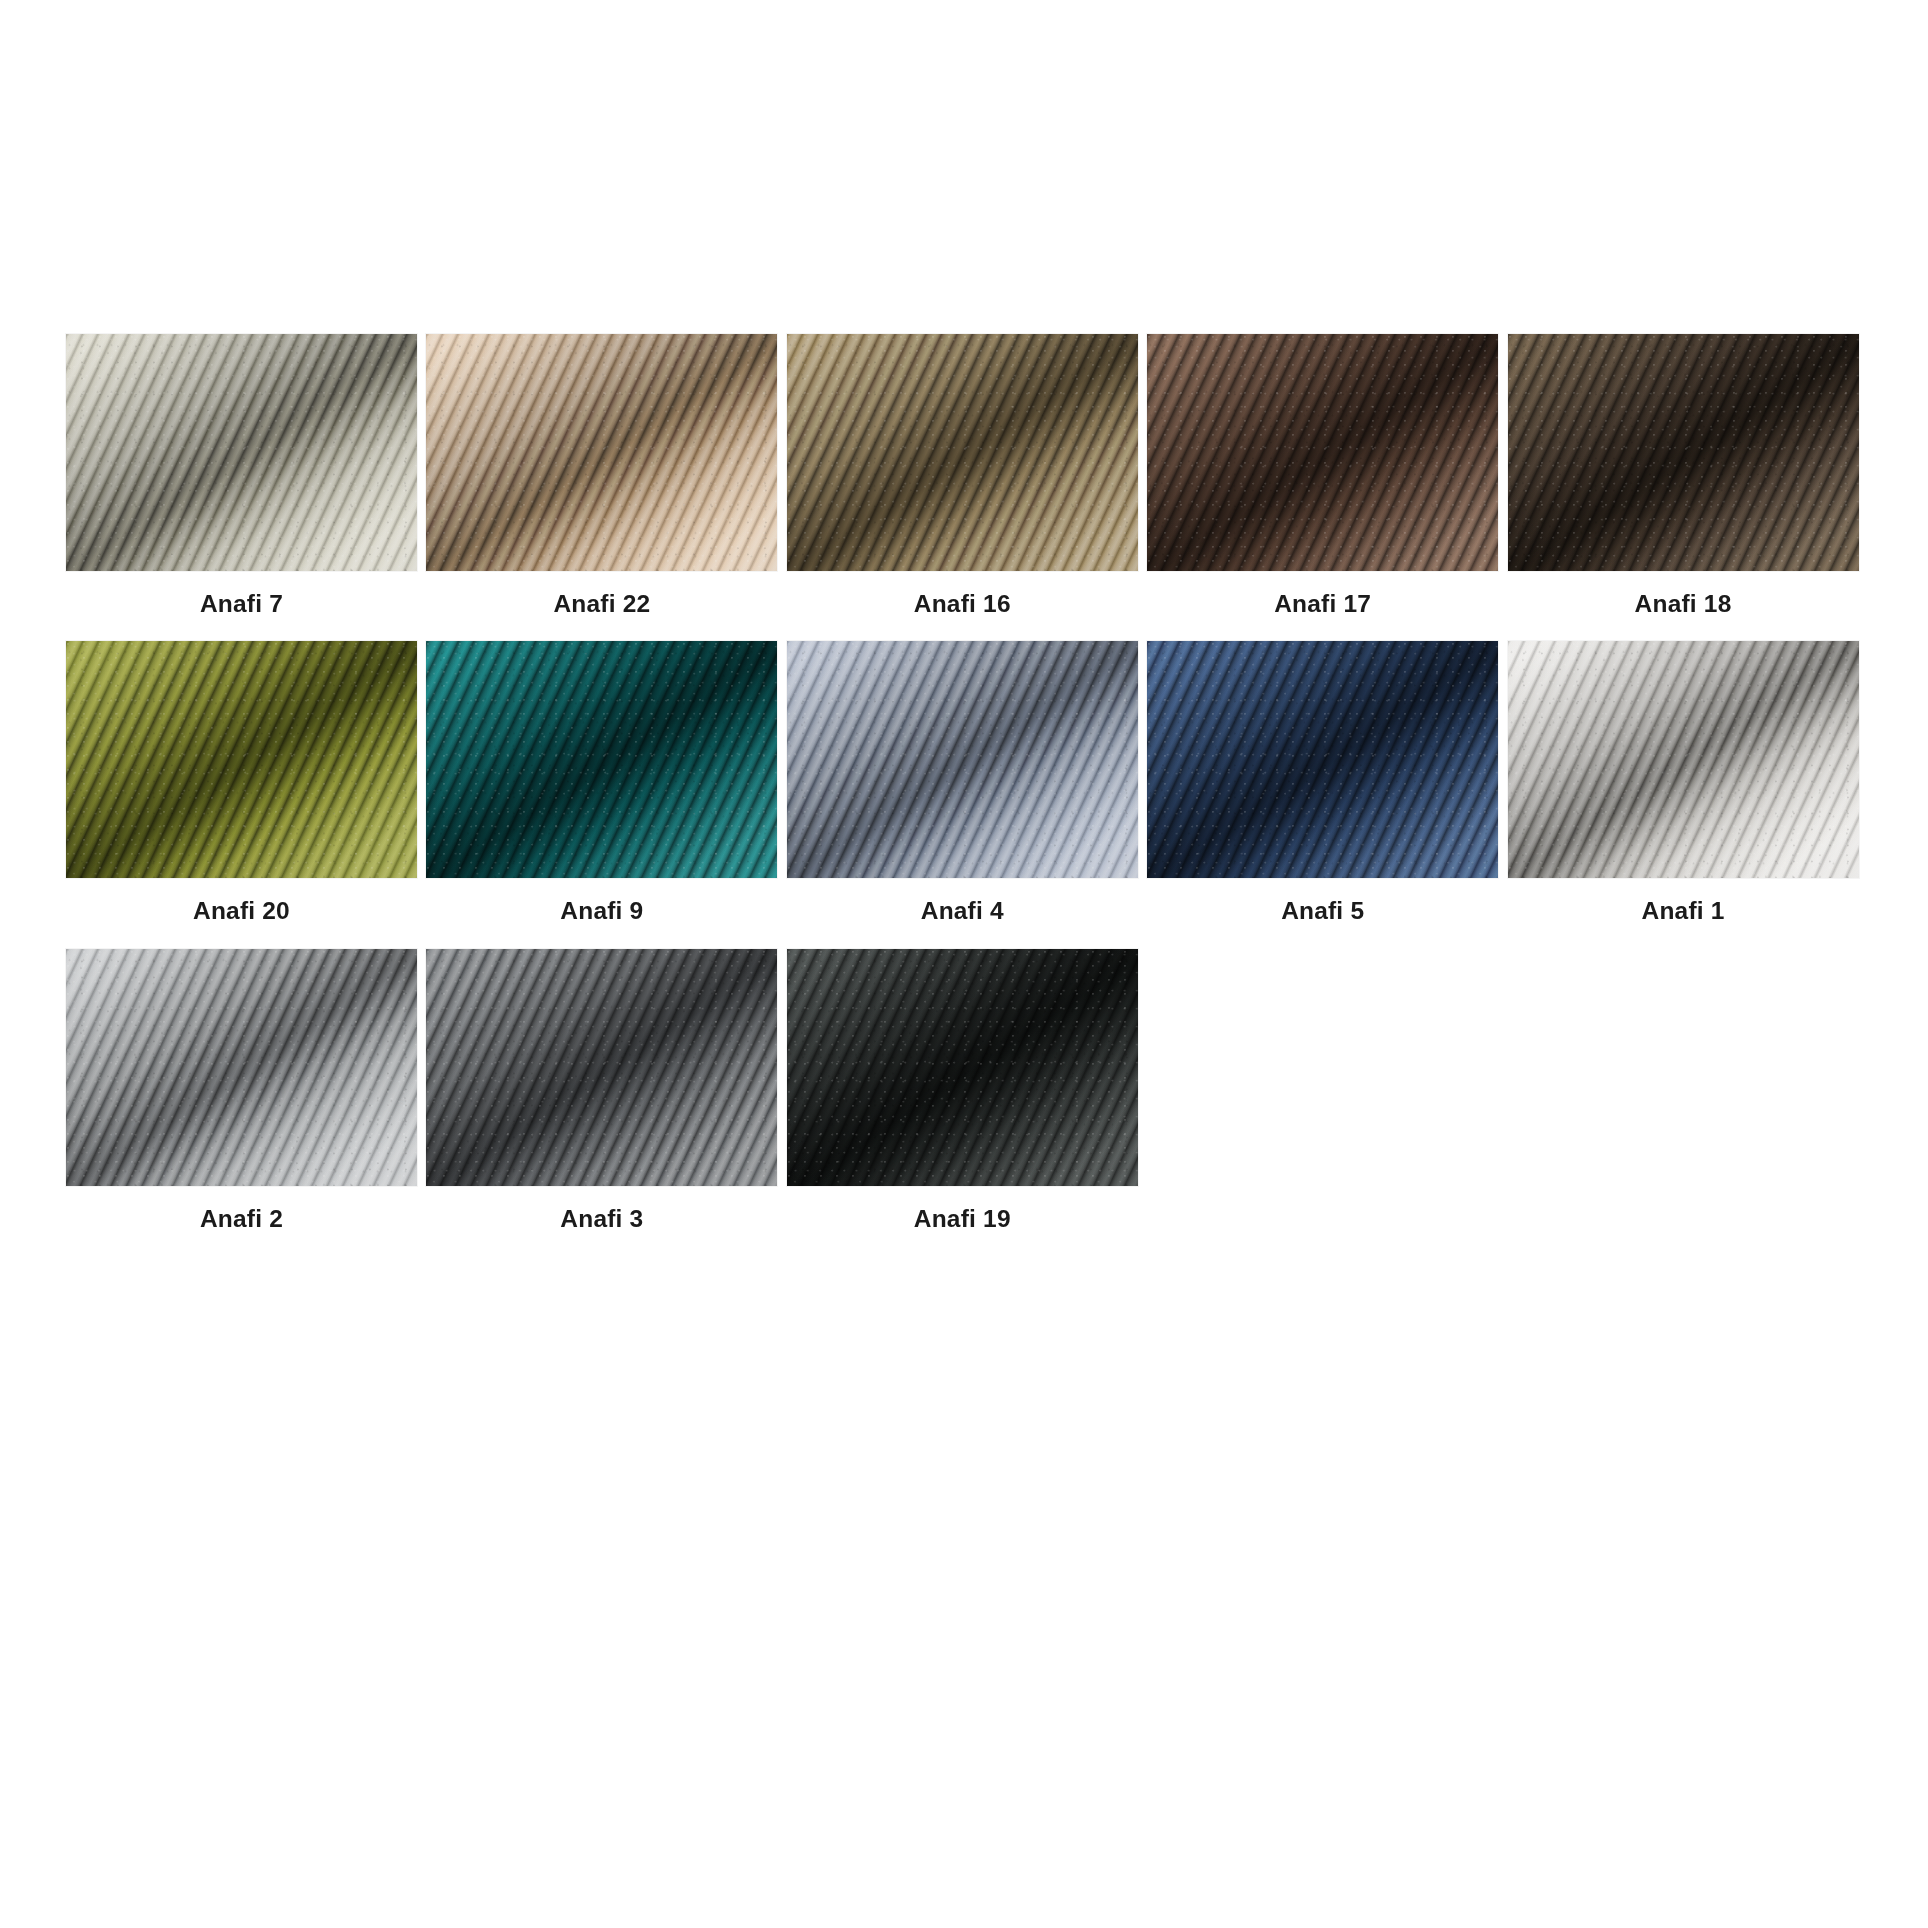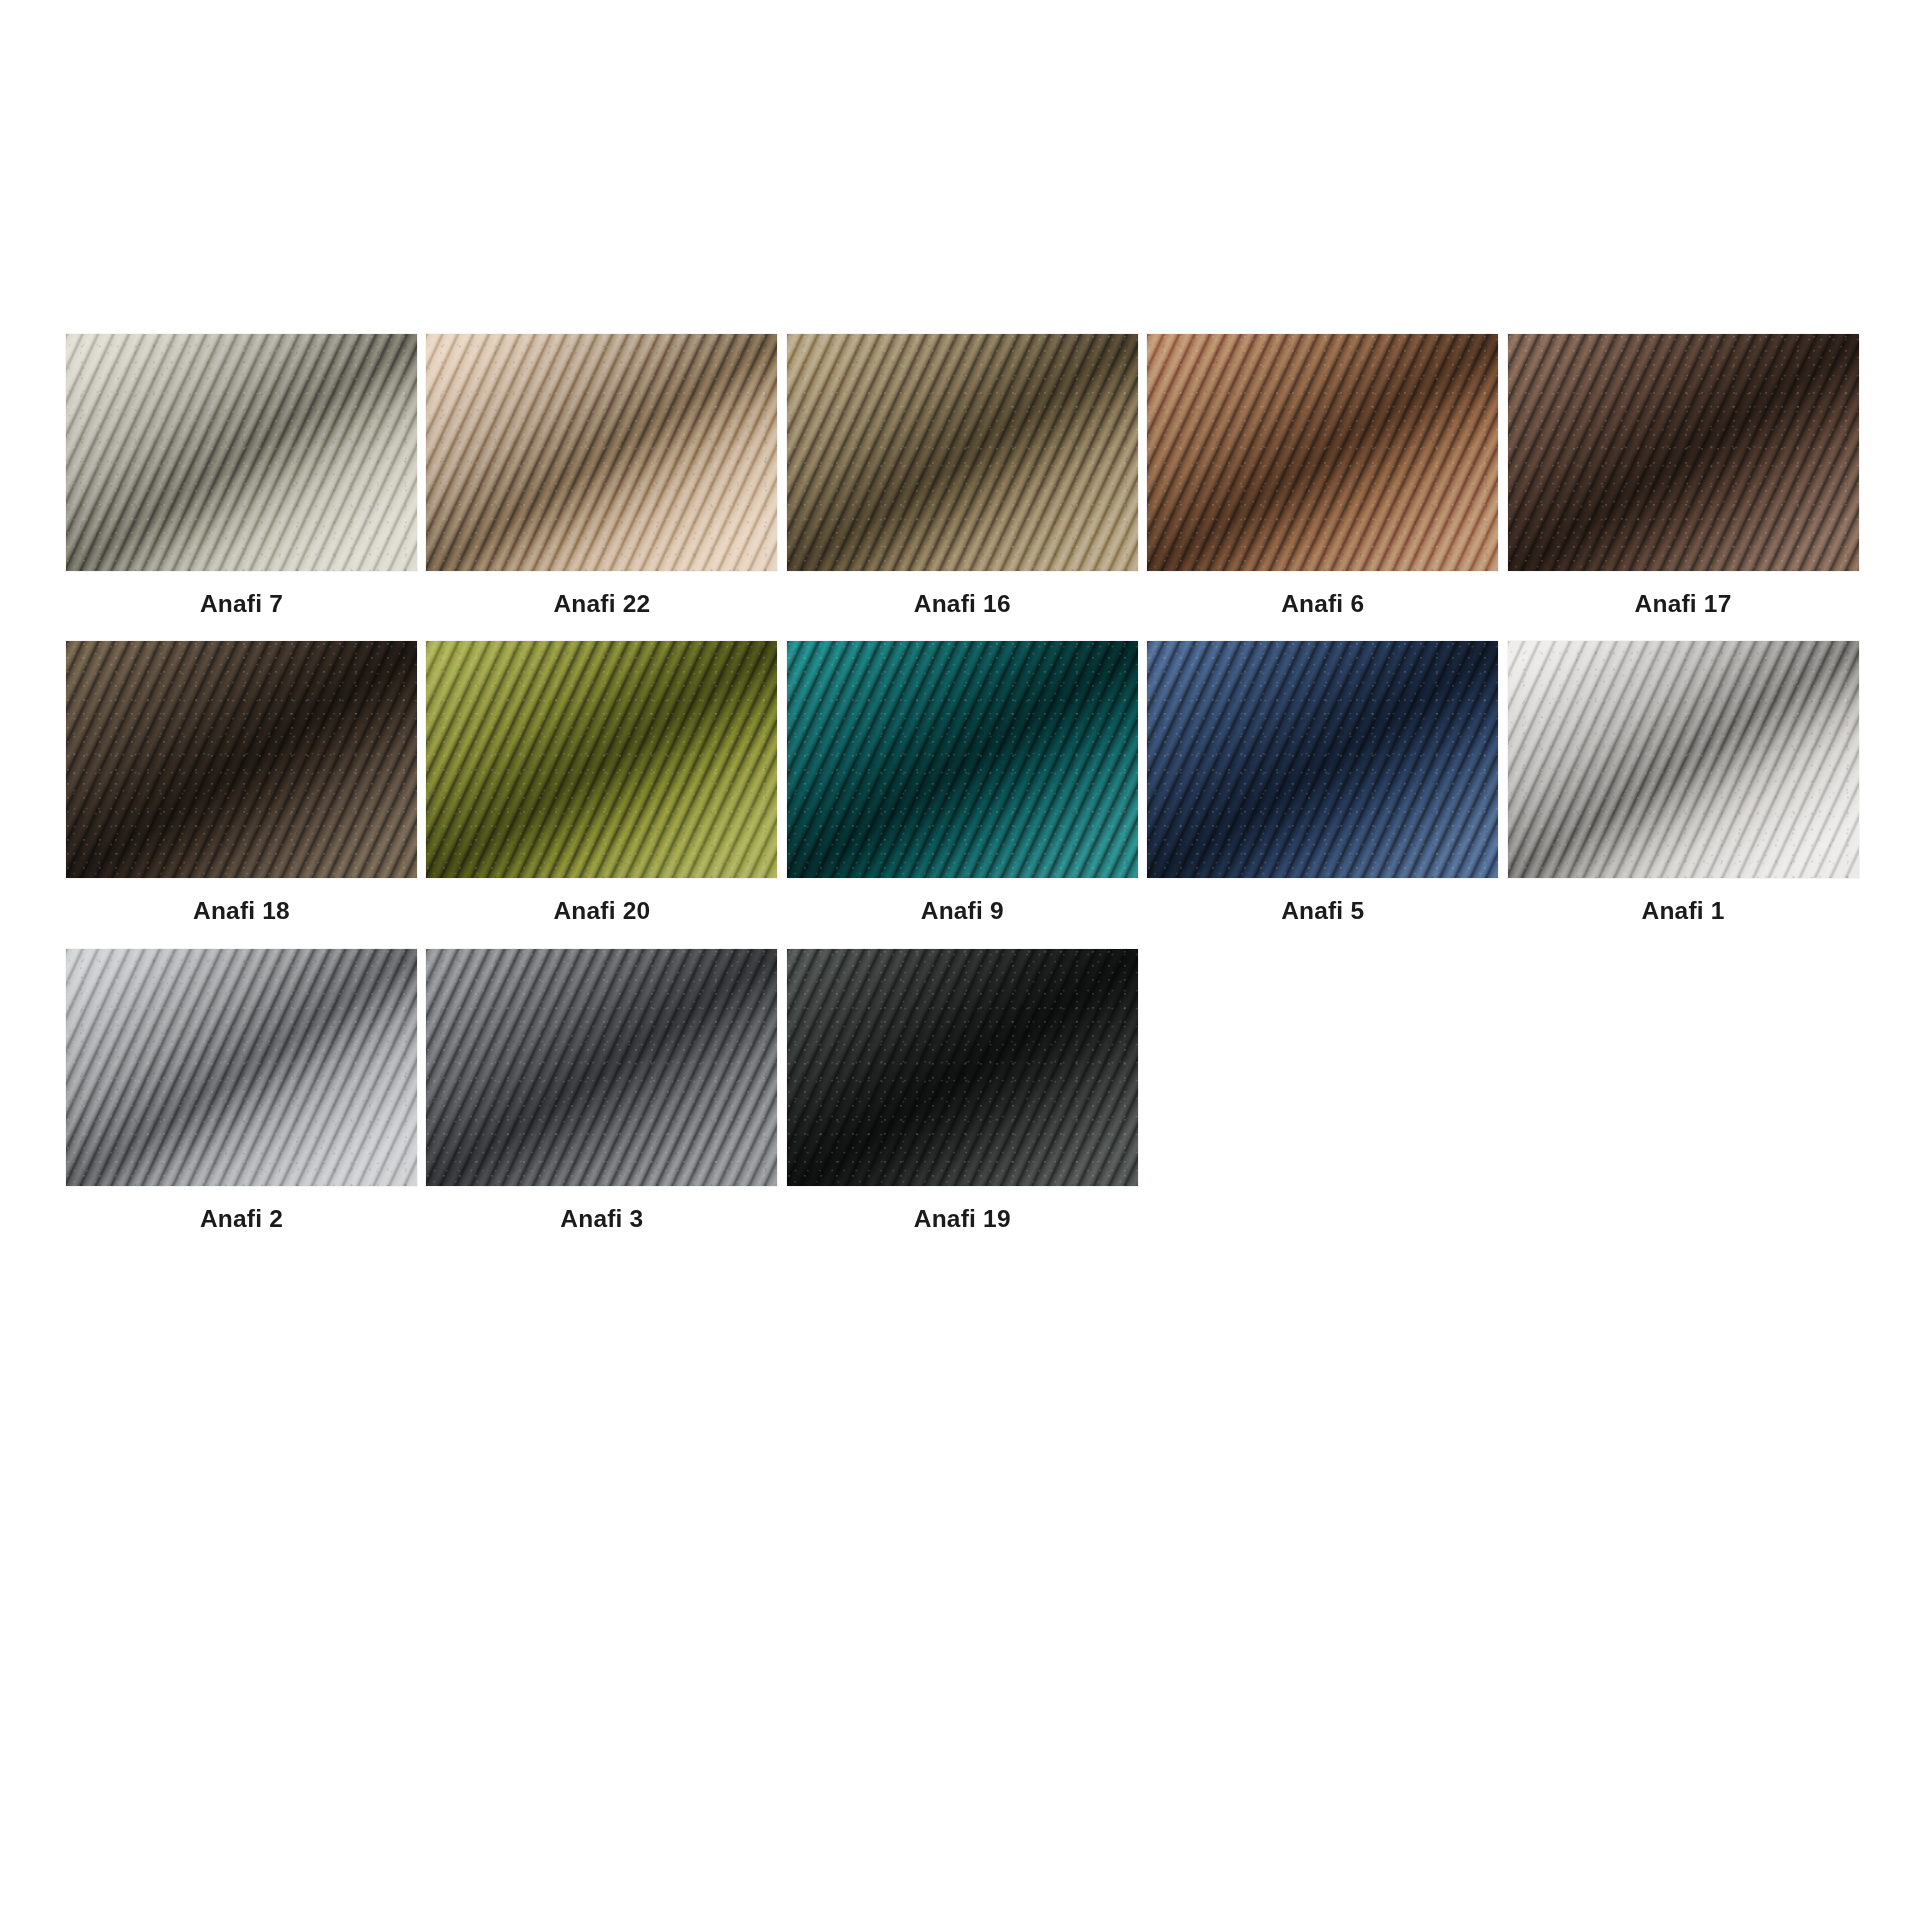--- a/index.html
+++ b/index.html
@@ -177,31 +177,20 @@
           <div class="tile-fold"></div>
           <div class="tile-ribs"></div>
           <div class="tile-ribs2"></div>
           <div class="tile-noise"></div>
           <div class="tile-vignette"></div>
         </div>
         <div class="swatch-label">Anafi 16</div>
       </div>
       <div class="swatch-cell">
         <div class="swatch-tile">
-          <div class="tile-base" style="background: linear-gradient(146deg, rgb(192, 142, 104) 0%, rgb(164, 114, 78) 34%, rgb(116, 76, 50) 52%, rgb(164, 114, 78) 70%, rgb(192, 142, 104) 100%);"></div>
-          <div class="tile-fold"></div>
-          <div class="tile-ribs"></div>
-          <div class="tile-ribs2"></div>
-          <div class="tile-noise"></div>
-          <div class="tile-vignette"></div>
-        </div>
-        <div class="swatch-label">Anafi 6</div>
-      </div>
-      <div class="swatch-cell">
-        <div class="swatch-tile">
           <div class="tile-base" style="background: linear-gradient(146deg, rgb(125, 95, 76) 0%, rgb(94, 69, 55) 34%, rgb(59, 42, 33) 52%, rgb(94, 69, 55) 70%, rgb(125, 95, 76) 100%);"></div>
           <div class="tile-fold"></div>
           <div class="tile-ribs"></div>
           <div class="tile-ribs2"></div>
           <div class="tile-noise"></div>
           <div class="tile-vignette"></div>
         </div>
         <div class="swatch-label">Anafi 17</div>
       </div>
       <div class="swatch-cell">
@@ -229,20 +218,31 @@
       <div class="swatch-cell">
         <div class="swatch-tile">
           <div class="tile-base" style="background: linear-gradient(146deg, rgb(19, 126, 126) 0%, rgb(12, 95, 96) 34%, rgb(6, 60, 61) 52%, rgb(12, 95, 96) 70%, rgb(19, 126, 126) 100%);"></div>
           <div class="tile-fold"></div>
           <div class="tile-ribs"></div>
           <div class="tile-ribs2"></div>
           <div class="tile-noise"></div>
           <div class="tile-vignette"></div>
         </div>
         <div class="swatch-label">Anafi 9</div>
+      </div>
+      <div class="swatch-cell">
+        <div class="swatch-tile">
+          <div class="tile-base" style="background: linear-gradient(146deg, rgb(198, 205, 219) 0%, rgb(169, 179, 196) 34%, rgb(125, 136, 155) 52%, rgb(169, 179, 196) 70%, rgb(198, 205, 219) 100%);"></div>
+          <div class="tile-fold"></div>
+          <div class="tile-ribs"></div>
+          <div class="tile-ribs2"></div>
+          <div class="tile-noise"></div>
+          <div class="tile-vignette"></div>
+        </div>
+        <div class="swatch-label">Anafi 4</div>
       </div>
       <div class="swatch-cell">
         <div class="swatch-tile">
           <div class="tile-base" style="background: linear-gradient(146deg, rgb(65, 95, 139) 0%, rgb(44, 68, 104) 34%, rgb(26, 42, 67) 52%, rgb(44, 68, 104) 70%, rgb(65, 95, 139) 100%);"></div>
           <div class="tile-fold"></div>
           <div class="tile-ribs"></div>
           <div class="tile-ribs2"></div>
           <div class="tile-noise"></div>
           <div class="tile-vignette"></div>
         </div>

